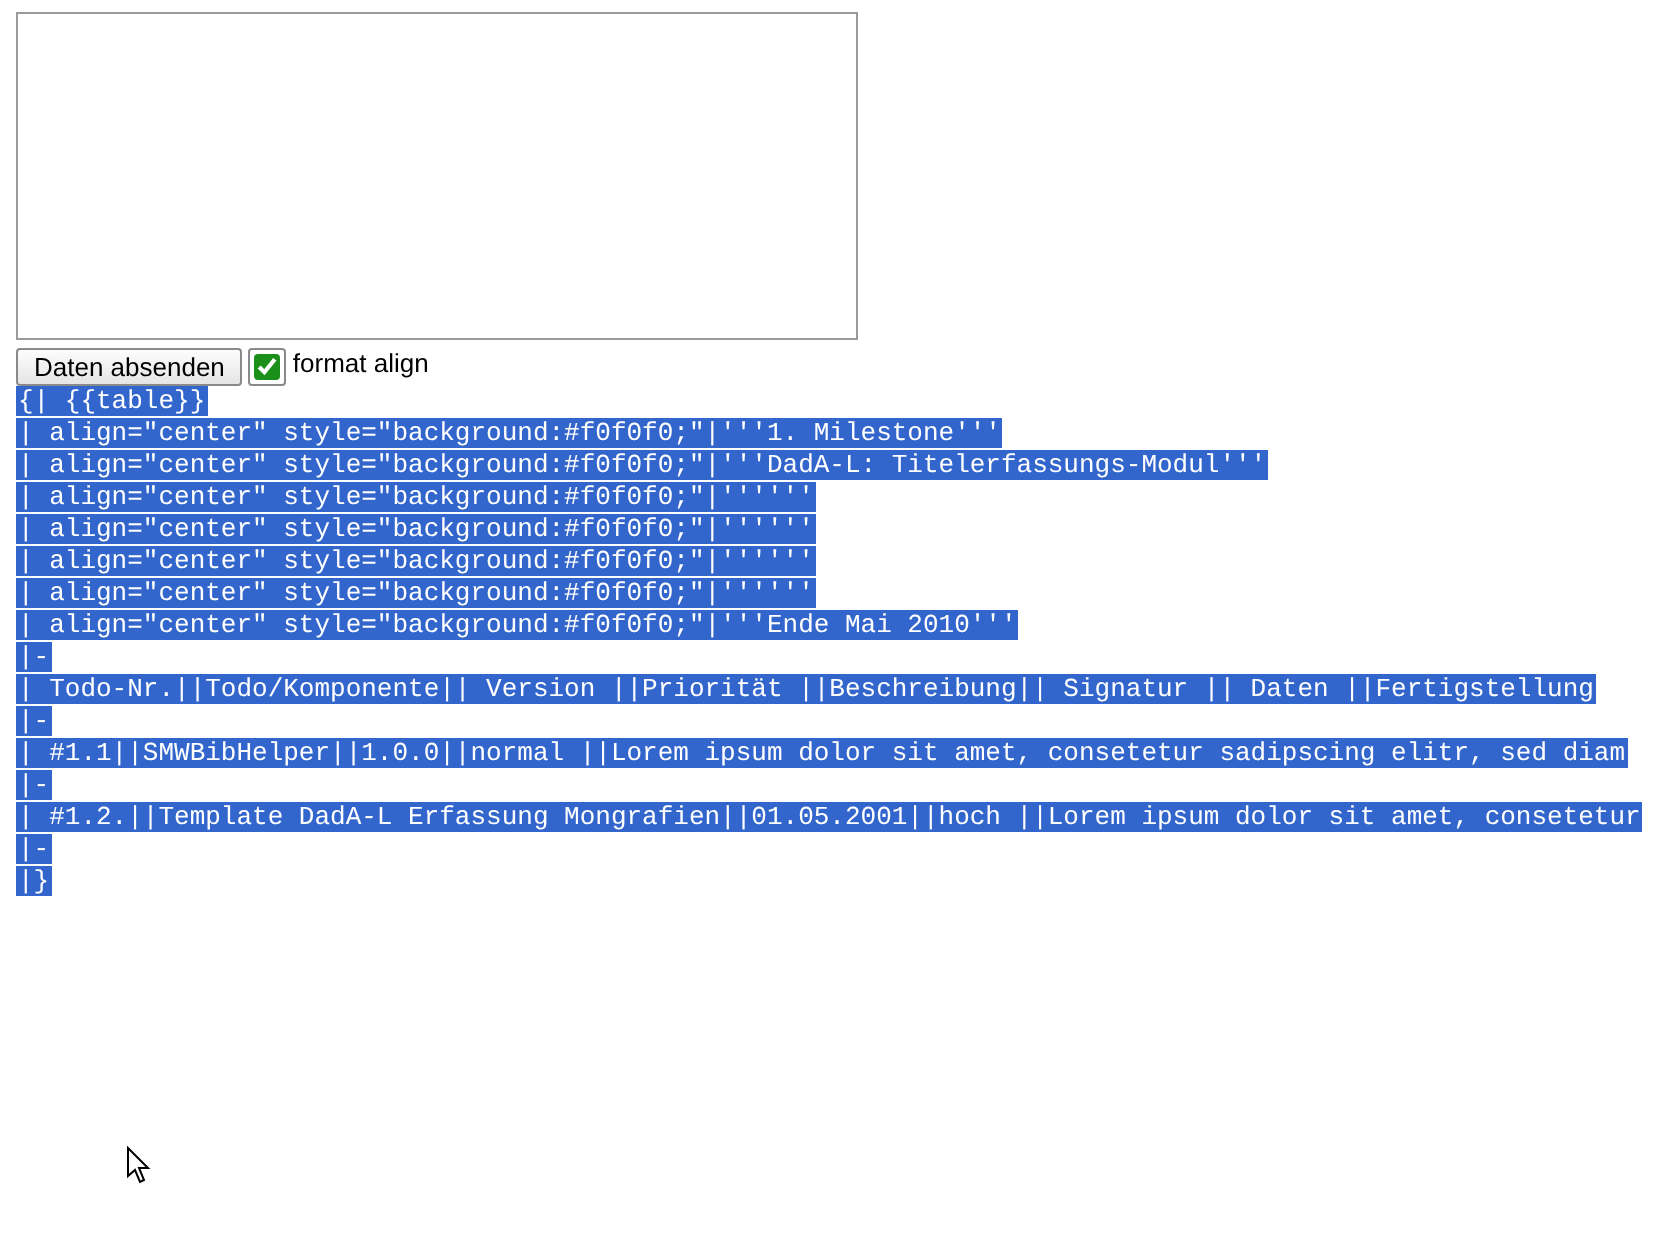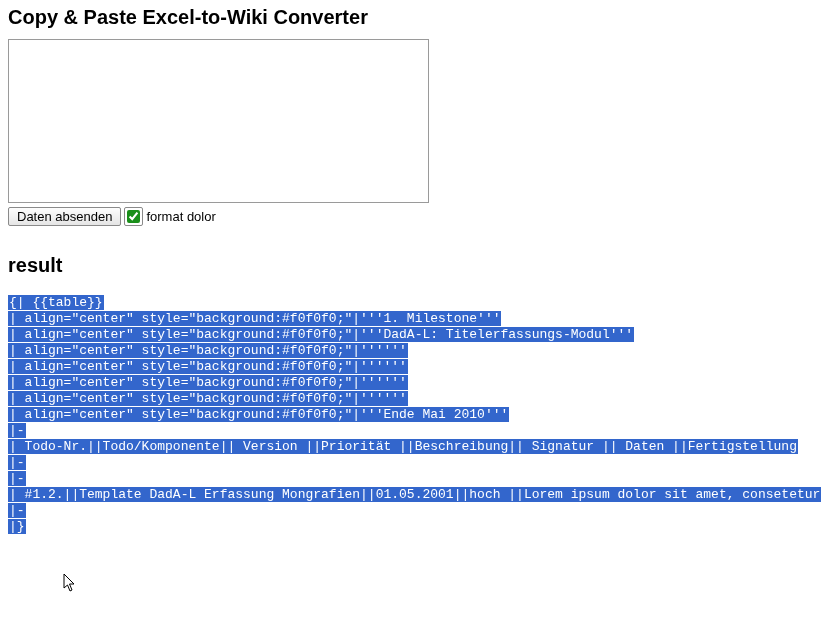--- a/index.html
+++ b/index.html
@@ -24,21 +24,20 @@
     border: 1px solid #9a9a9a;
     resize: none;
     font-family: monospace;
     font-size: 13px;
     padding: 2px;
     display: block;
     margin-bottom: 4px;
   }
   .controls-row {
     display: flex;
-    align-items: center;
     gap: 3px;
   }
   button.submit-btn {
     font-size: 13px;
     padding: 1px 8px;
     border: 1px solid #8a8a8a;
     background: linear-gradient(#fdfdfd, #e5e5e5);
     border-radius: 2px;
     cursor: pointer;
   }
@@ -84,46 +83,45 @@
     top: 573px;
     width: 14px;
     height: 20px;
     pointer-events: none;
   }
 </style>
 </head>
 <body>
 
 <div class="page">
-  <h2 class="page-title">Copy &amp; Paste Excel-to-Wiki Converter</h2>
 
   <textarea class="input-area" placeholder="" style=""></textarea>
 
   <div class="controls-row">
     <button class="submit-btn">Daten absenden</button>
     <span class="cb-wrap">
       <input type="checkbox" id="fh" checked="" style="">
     </span>
-    <label for="fh" class="cb-label">format dolor</label>
+    <label for="fh" class="cb-label">format align</label>
   </div>
 
-  <h2 class="result-heading">result</h2>
 
   <div class="result-block" id="result-block">
       <div><span class="sel-line">{| {{table}}</span></div>
       <div><span class="sel-line">| align="center" style="background:#f0f0f0;"|'''1. Milestone'''</span></div>
       <div><span class="sel-line">| align="center" style="background:#f0f0f0;"|'''DadA-L: Titelerfassungs-Modul'''</span></div>
       <div><span class="sel-line">| align="center" style="background:#f0f0f0;"|''''''</span></div>
       <div><span class="sel-line">| align="center" style="background:#f0f0f0;"|''''''</span></div>
       <div><span class="sel-line">| align="center" style="background:#f0f0f0;"|''''''</span></div>
       <div><span class="sel-line">| align="center" style="background:#f0f0f0;"|''''''</span></div>
       <div><span class="sel-line">| align="center" style="background:#f0f0f0;"|'''Ende Mai 2010'''</span></div>
       <div><span class="sel-line">|-</span></div>
       <div><span class="sel-line">| Todo-Nr.||Todo/Komponente|| Version ||Priorität ||Beschreibung|| Signatur || Daten ||Fertigstellung</span></div>
       <div><span class="sel-line">|-</span></div>
+      <div><span class="sel-line">| #1.1||SMWBibHelper||1.0.0||normal ||Lorem ipsum dolor sit amet, consetetur sadipscing elitr, sed diam </span></div>
       <div><span class="sel-line">|-</span></div>
       <div><span class="sel-line">| #1.2.||Template DadA-L Erfassung Mongrafien||01.05.2001||hoch ||Lorem ipsum dolor sit amet, consetetur</span></div>
       <div><span class="sel-line">|-</span></div>
       <div><span class="sel-line">|}</span></div>
     </div>
 </div>
 
 <svg class="mouse-cursor" viewBox="0 0 14 20">
   <path d="M1 1 L1 15 L4.5 12 L7 18 L9 17 L6.5 11 L11 11 Z" fill="#ffffff" stroke="#000000" stroke-width="1"></path>
 </svg>

